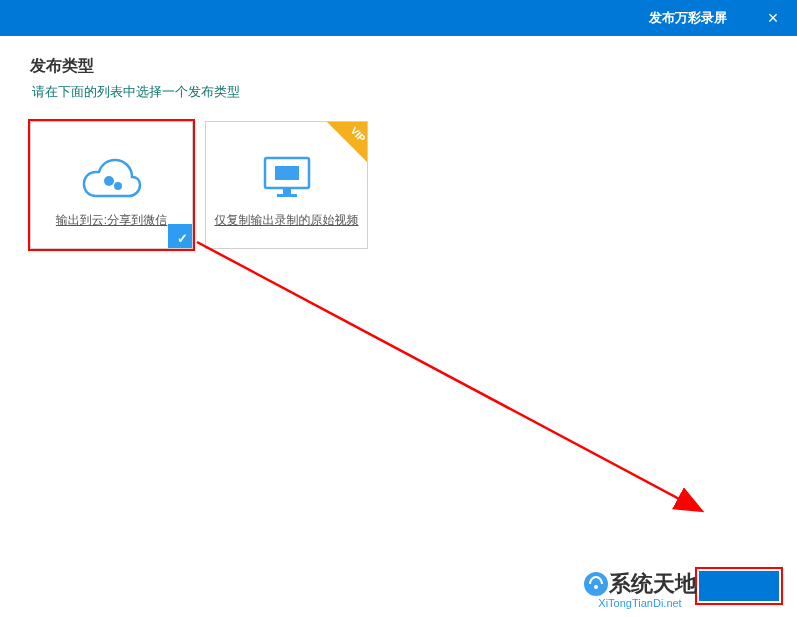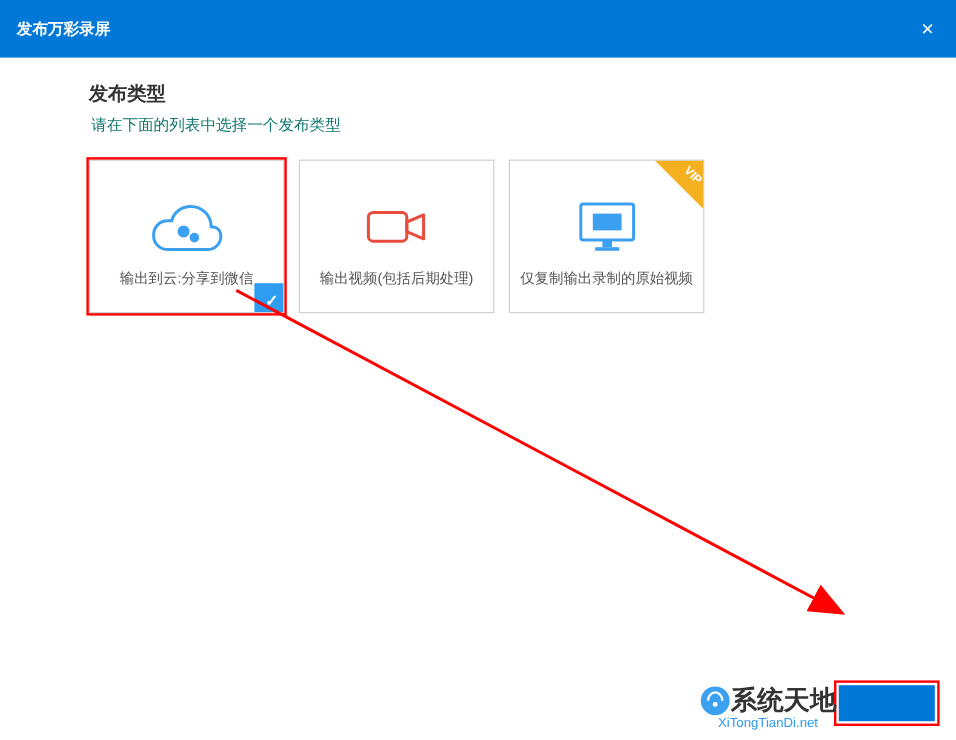--- a/index.html
+++ b/index.html
@@ -10,42 +10,41 @@
     body {
       font-family: "Microsoft YaHei", "PingFang SC", sans-serif;
       width: 797px;
       height: 617px;
       background: #ffffff;
       position: relative;
       overflow: hidden;
     }
     .title-bar {
       background: #0078d7;
-      height: 48px;
-      display: flex;
-      align-items: center;
-      justify-content: space-between;
+      height: 36px;
+      display: flex;
+      align-items: center;
+      justify-content: flex-end;
       padding: 0 14px;
       gap: 36px;
     }
     .title-bar-text {
       color: #ffffff;
       font-size: 13px;
       font-weight: bold;
     }
     .close-btn {
       color: #ffffff;
       font-size: 18px;
       cursor: pointer;
       width: 20px;
       text-align: center;
     }
     .content {
       padding: 20px 30px;
-      margin-left: 44px;
     }
     .section-title {
       font-size: 16px;
       font-weight: bold;
       color: #333333;
       margin-bottom: 6px;
     }
     .section-subtitle {
       font-size: 13px;
       color: #0f766e;
@@ -76,20 +75,21 @@
       height: 70px;
       display: flex;
       align-items: center;
       justify-content: center;
     }
     .option-card .card-label {
       font-size: 12px;
       color: #555555;
       text-align: center;
       padding: 0 8px;
+      text-decoration: underline;
     }
     .check-corner {
       position: absolute;
       bottom: 0;
       right: 0;
       width: 0;
       height: 0;
     }
     .check-corner::before {
       content: "";
@@ -192,29 +192,20 @@
         <svg width="70" height="50" viewBox="0 0 70 50">
           <path d="M 55 25 C 55 15 47 8 38 8 C 30 8 24 13 22 20 C 21 20 20 20 19 20 C 12 20 7 25 7 32 C 7 39 12 44 19 44 L 52 44 C 58 44 63 39 63 33 C 63 28 60 25 55 25 Z" fill="none" stroke="#3ca0f0" stroke-width="2.5"></path>
           <circle cx="32" cy="29" r="5" fill="#3ca0f0"></circle>
           <circle cx="41" cy="34" r="4" fill="#3ca0f0"></circle>
         </svg>
       </div>
       <div class="card-label">输出到云:分享到微信</div>
       <div class="check-corner"></div>
     </div>
 
-    <div class="option-card">
-      <div class="icon-area">
-        <svg width="60" height="44" viewBox="0 0 60 44">
-          <rect x="6" y="10" width="32" height="24" rx="4" fill="none" stroke="#e74c3c" stroke-width="2.5"></rect>
-          <path d="M 38 18 L 52 12 L 52 32 L 38 26 Z" fill="none" stroke="#e74c3c" stroke-width="2.5" stroke-linejoin="round"></path>
-        </svg>
-      </div>
-      <div class="card-label">输出视频(包括后期处理)</div>
-    </div>
 
     <div class="option-card">
       <div class="vip-ribbon"></div>
       <div class="vip-text">VIP</div>
       <div class="icon-area">
         <svg width="56" height="50" viewBox="0 0 56 50">
           <rect x="6" y="6" width="44" height="30" rx="2" fill="none" stroke="#3ca0f0" stroke-width="2.5"></rect>
           <rect x="16" y="14" width="24" height="14" fill="#3ca0f0"></rect>
           <path d="M 14 12 L 18 12 M 14 12 L 14 16" stroke="#ffffff" stroke-width="1.5" fill="none"></path>
           <path d="M 42 12 L 38 12 M 42 12 L 42 16" stroke="#ffffff" stroke-width="1.5" fill="none"></path>

